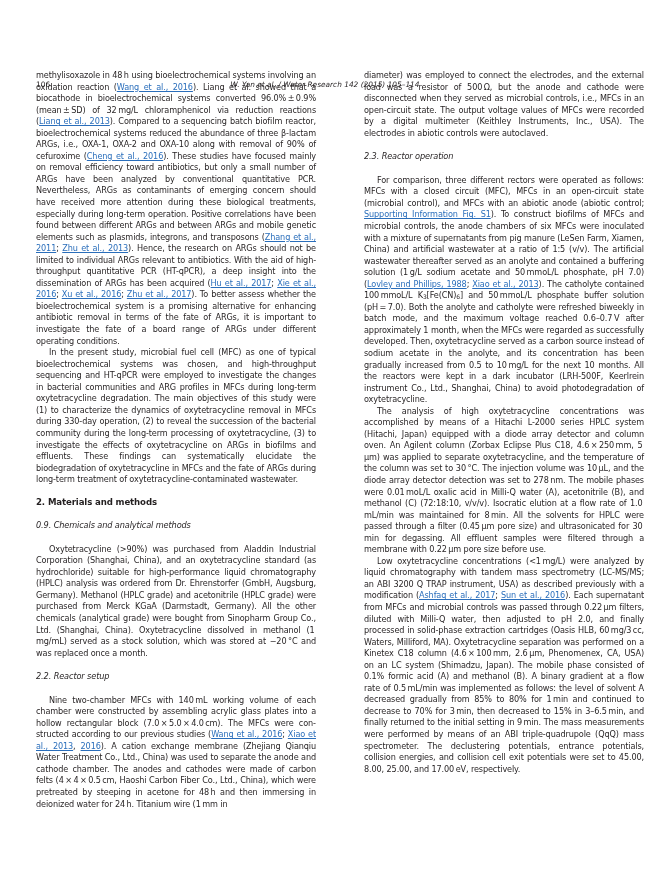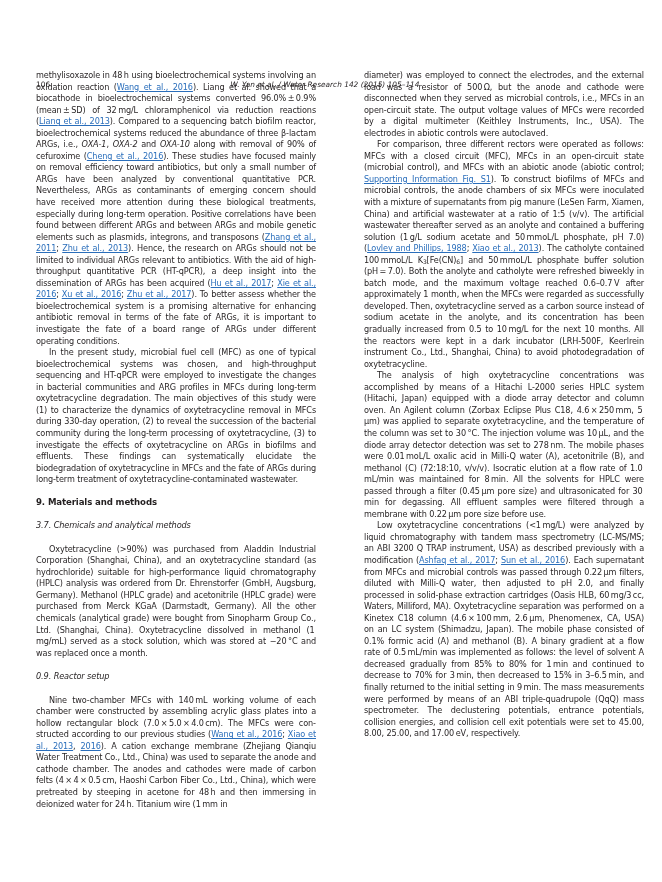--- a/index.html
+++ b/index.html
@@ -9,49 +9,50 @@
             font-size: 7.4px; }
   .header .pageno { position: absolute; left: 0; top: 0; }
   .header .running { position: absolute; left: 0; right: 0; top: 0; text-align: center; font-style: italic; }
   .col { position: absolute; top: 70px; width: 280px; font-size: 8.15px; line-height: 11.55px;
          text-align: justify; hyphens: manual; }
   .col.left { left: 36px; }
   .col.right { left: 335px; margin-left: 29px; }
   p { margin: 0; }
   p.indent { text-indent: 13px; }
   .link { color: #2a6ebb; text-decoration: underline; }
-  .it { font-style: italic; }
+  .it { }
   h2 { font-size: 8.6px; font-weight: bold; margin: 15px 0 0 0; line-height: 11.5px; font-family: "DejaVu Sans", sans-serif; }
   h3 { font-size: 8.2px; font-weight: normal; font-style: italic; margin: 12px 0 12px 0; line-height: 11.5px; font-family: "DejaVu Sans", sans-serif; }
   .sec1 { margin-top: 11px; }
   .col p, .col h2, .col h3 { font-family: "DejaVu Sans", sans-serif; letter-spacing: -0.12px; }
   .header { font-family: "DejaVu Sans", sans-serif; margin-top: 34px; }
   sub { font-size: 6px; vertical-align: -1px; line-height: 0; }
 </style>
 </head>
 <body>
 
 <div class="header">
   <span class="pageno">106</span>
   <span class="running">W. Yan et al. / Water Research 142 (2015) 105–114</span>
 </div>
 
 <div class="col left">
   <p><span>methylisoxazole in 48 h using bioelectrochemical systems involving an oxidation reaction (</span><a class="link">Wang et al., 2016</a><span>). Liang et al. showed that a biocathode in bioelectrochemical systems converted 96.0% ± 0.9% (mean ± SD) of 32 mg/L chloramphenicol via reduction reactions (</span><a class="link">Liang et al., 2013</a><span>). Compared to a sequencing batch biofilm reactor, bioelectrochemical systems reduced the abundance of three β-lactam ARGs, i.e., </span><span class="it">OXA-1</span><span>, </span><span class="it">OXA-2</span><span> and </span><span class="it">OXA-10</span><span> along with removal of 90% of cefuroxime (</span><a class="link">Cheng et al., 2016</a><span>). These studies have focused mainly on removal efficiency toward antibiotics, but only a small number of ARGs have been analyzed by conventional quantitative PCR. Nevertheless, ARGs as contaminants of emerging concern should have received more attention during these bio­logical treatments, especially during long-term operation. Positive correlations have been found between different ARGs and between ARGs and mobile genetic elements such as plasmids, integrons, and transposons (</span><a class="link">Zhang et al., 2011</a><span>; </span><a class="link">Zhu et al., 2013</a><span>). Hence, the research on ARGs should not be limited to individual ARGs relevant to antibiotics. With the aid of high-throughput quantitative PCR (HT-qPCR), a deep insight into the dissemination of ARGs has been acquired (</span><a class="link">Hu et al., 2017</a><span>; </span><a class="link">Xie et al., 2016</a><span>; </span><a class="link">Xu et al., 2016</a><span>; </span><a class="link">Zhu et al., 2017</a><span>). To better assess whether the bioelectrochemical system is a promising alternative for enhancing antibiotic removal in terms of the fate of ARGs, it is important to investigate the fate of a board range of ARGs under different operating conditions.</span></p>
 
   <p class="indent">In the present study, microbial fuel cell (MFC) as one of typical bioelectrochemical systems was chosen, and high-throughput sequencing and HT-qPCR were employed to investigate the changes in bacterial communities and ARG profiles in MFCs during long-term oxytetracycline degradation. The main objectives of this study were (1) to characterize the dynamics of oxytetracycline removal in MFCs during 330-day operation, (2) to reveal the suc­cession of the bacterial community during the long-term process­ing of oxytetracycline, (3) to investigate the effects of oxytetracycline on ARGs in biofilms and effluents. These findings can systematically elucidate the biodegradation of oxytetracycline in MFCs and the fate of ARGs during long-term treatment of oxytetracycline-contaminated wastewater.</p>
 
-  <h2 class="sec1">9.  Materials and methods</h2>
-  <h3>3.7.  Chemicals and analytical methods</h3>
+  <h2 class="sec1">2.  Materials and methods</h2>
+  <h3>0.9.  Chemicals and analytical methods</h3>
   <p class="indent">Oxytetracycline (&gt;90%) was purchased from Aladdin Industrial Corporation (Shanghai, China), and an oxytetracycline standard (as hydrochloride) suitable for high-performance liquid chromatog­raphy (HPLC) analysis was ordered from Dr. Ehrenstorfer (GmbH, Augsburg, Germany). Methanol (HPLC grade) and acetonitrile (HPLC grade) were purchased from Merck KGaA (Darmstadt, Ger­many). All the other chemicals (analytical grade) were bought from Sinopharm Group Co., Ltd. (Shanghai, China). Oxytetracycline dis­solved in methanol (1 mg/mL) served as a stock solution, which was stored at −20 °C and was replaced once a month.</p>
 
-  <h3>0.9.  Reactor setup</h3>
+  <h3>2.2.  Reactor setup</h3>
   <p class="indent"><span>Nine two-chamber MFCs with 140 mL working volume of each chamber were constructed by assembling acrylic glass plates into a hollow rectangular block (7.0 × 5.0 × 4.0 cm). The MFCs were con­structed according to our previous studies (</span><a class="link">Wang et al., 2016</a><span>; </span><a class="link">Xiao et al., 2013</a><span>, </span><a class="link">2016</a><span>). A cation exchange membrane (Zhejiang Qianqiu Water Treatment Co., Ltd., China) was used to separate the anode and cathode chamber. The anodes and cathodes were made of carbon felts (4 × 4 × 0.5 cm, Haoshi Carbon Fiber Co., Ltd., China), which were pretreated by steeping in acetone for 48 h and then immersing in deionized water for 24 h. Titanium wire (1 mm in</span></p>
 </div>
 
 <div class="col right">
   <p>diameter) was employed to connect the electrodes, and the external load was a resistor of 500 Ω, but the anode and cathode were disconnected when they served as microbial controls, i.e., MFCs in an open-circuit state. The output voltage values of MFCs were recorded by a digital multimeter (Keithley Instruments, Inc., USA). The electrodes in abiotic controls were autoclaved.</p>
 
+  <h3>2.3.  Reactor operation</h3>
   <p class="indent"><span>For comparison, three different rectors were operated as fol­lows: MFCs with a closed circuit (MFC), MFCs in an open-circuit state (microbial control), and MFCs with an abiotic anode (abiotic control; </span><a class="link">Supporting Information Fig. S1</a><span>). To construct biofilms of MFCs and microbial controls, the anode chambers of six MFCs were inoculated with a mixture of supernatants from pig manure (LeSen Farm, Xiamen, China) and artificial wastewater at a ratio of 1:5 (v/v). The artificial wastewater thereafter served as an anolyte and contained a buffering solution (1 g/L sodium acetate and 50 mmoL/L phosphate, pH 7.0) (</span><a class="link">Lovley and Phillips, 1988</a><span>; </span><a class="link">Xiao et al., 2013</a><span>). The catholyte contained 100 mmoL/L K</span><sub>3</sub><span>[Fe(CN)</span><sub>6</sub><span>] and 50 mmoL/L phosphate buffer solution (pH = 7.0). Both the anolyte and cath­olyte were refreshed biweekly in batch mode, and the maximum voltage reached 0.6–0.7 V after approximately 1 month, when the MFCs were regarded as successfully developed. Then, oxytetracy­cline served as a carbon source instead of sodium acetate in the anolyte, and its concentration has been gradually increased from 0.5 to 10 mg/L for the next 10 months. All the reactors were kept in a dark incubator (LRH-500F, Keerlrein instrument Co., Ltd., Shanghai, China) to avoid photodegradation of oxytetracycline.</span></p>
 
   <p class="indent">The analysis of high oxytetracycline concentrations was accomplished by means of a Hitachi L-2000 series HPLC system (Hitachi, Japan) equipped with a diode array detector and column oven. An Agilent column (Zorbax Eclipse Plus C18, 4.6 × 250 mm, 5 μm) was applied to separate oxytetracycline, and the temperature of the column was set to 30 °C. The injection volume was 10 μL, and the diode array detector detection was set to 278 nm. The mobile phases were 0.01 moL/L oxalic acid in Milli-Q water (A), acetonitrile (B), and methanol (C) (72:18:10, v/v/v). Isocratic elution at a flow rate of 1.0 mL/min was maintained for 8 min. All the solvents for HPLC were passed through a filter (0.45 μm pore size) and ultra­sonicated for 30 min for degassing. All effluent samples were filtered through a membrane with 0.22 μm pore size before use.</p>
   <p class="indent"><span>Low oxytetracycline concentrations (&lt;1 mg/L) were analyzed by liquid chromatography with tandem mass spectrometry (LC-MS/MS; an ABI 3200 Q TRAP instrument, USA) as described previously with a modification (</span><a class="link">Ashfaq et al., 2017</a><span>; </span><a class="link">Sun et al., 2016</a><span>). Each supernatant from MFCs and microbial controls was passed through 0.22 μm filters, diluted with Milli-Q water, then adjusted to pH 2.0, and finally processed in solid-phase extraction cartridges (Oasis HLB, 60 mg/3 cc, Waters, Milliford, MA). Oxytetracycline separation was performed on a Kinetex C18 column (4.6 × 100 mm, 2.6 μm, Phenomenex, CA, USA) on an LC system (Shimadzu, Japan). The mobile phase consisted of 0.1% formic acid (A) and methanol (B). A binary gradient at a flow rate of 0.5 mL/min was implemented as follows: the level of solvent A decreased gradually from 85% to 80% for 1 min and continued to decrease to 70% for 3 min, then decreased to 15% in 3–6.5 min, and finally returned to the initial setting in 9 min. The mass measurements were performed by means of an ABI triple-quadrupole (QqQ) mass spectrometer. The declustering potentials, entrance potentials, collision energies, and collision cell exit potentials were set to 45.00, 8.00, 25.00, and 17.00 eV, respectively.</span></p>
 </div>
 
 </body></html>

